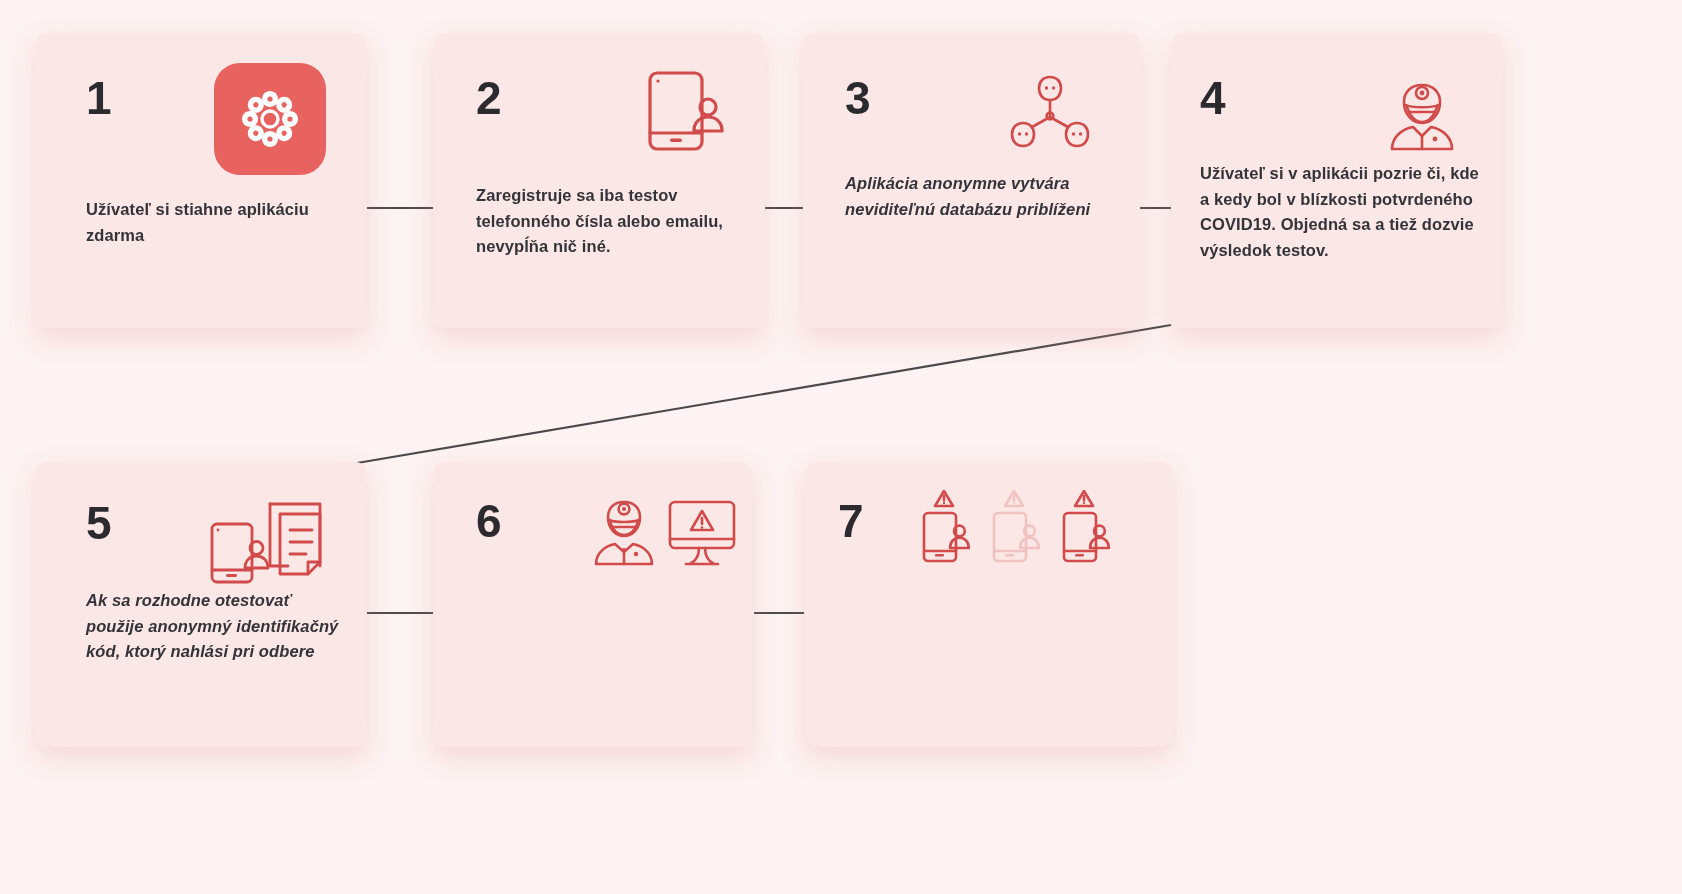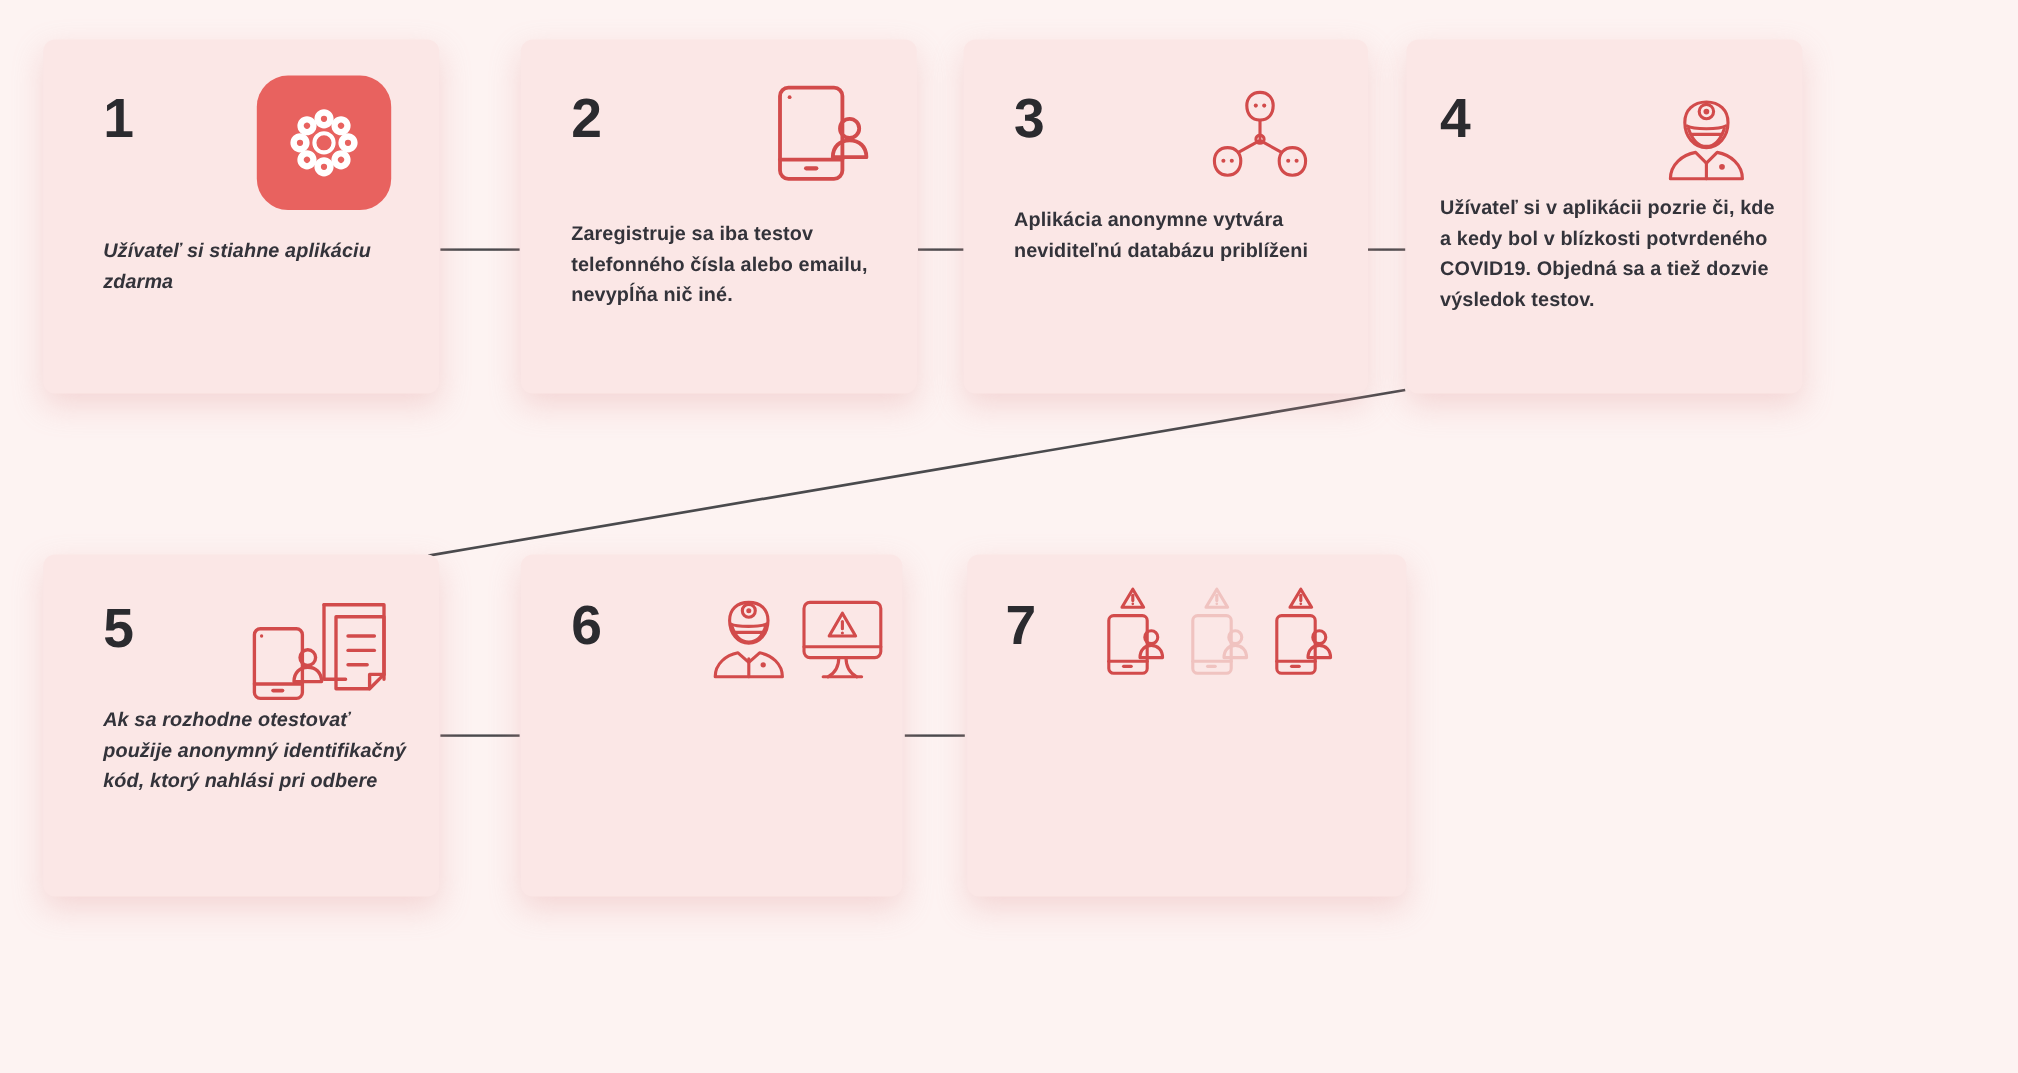--- a/index.html
+++ b/index.html
@@ -68,23 +68,23 @@
   
   #card1 { left: 36px;   top: 33px;  width: 330px; height: 295px; }
   #card2 { left: 434px;  top: 33px;  width: 330px; height: 295px; }
   #card3 { left: 803px;  top: 33px;  width: 337px; height: 295px; }
   #card4 { left: 1172px; top: 33px;  width: 330px; height: 295px; }
 
   #card5 { left: 36px;   top: 462px; width: 330px; height: 285px; }
   #card6 { left: 434px;  top: 462px; width: 318px; height: 285px; }
   #card7 { left: 806px;  top: 462px; width: 366px; height: 285px; }
 
-  #card1 .card-text { top: 164px; font-style: italic; }
+  #card1 .card-text { top: 164px; }
   #card2 .card-text { top: 150px; left: 42px; right: 16px; }
-  #card3 .card-text { top: 138px; left: 42px; right: 30px; }
+  #card3 .card-text { top: 138px; left: 42px; right: 30px; font-style: italic; }
   #card4 .card-text { top: 128px; left: 28px; right: 22px; }
 
   #card5 .card-text { top: 126px; font-style: italic; }
   #card6 .card-text { top: 96px;  left: 42px; right: 14px; }
   #card7 .card-text { top: 110px; left: 32px; right: 12px; }
 
   #card2 .card-num { left: 42px; }
   #card3 .card-num { left: 42px; }
   #card4 .card-num { left: 28px; }
   #card6 .card-num { left: 42px; top: 36px; }

